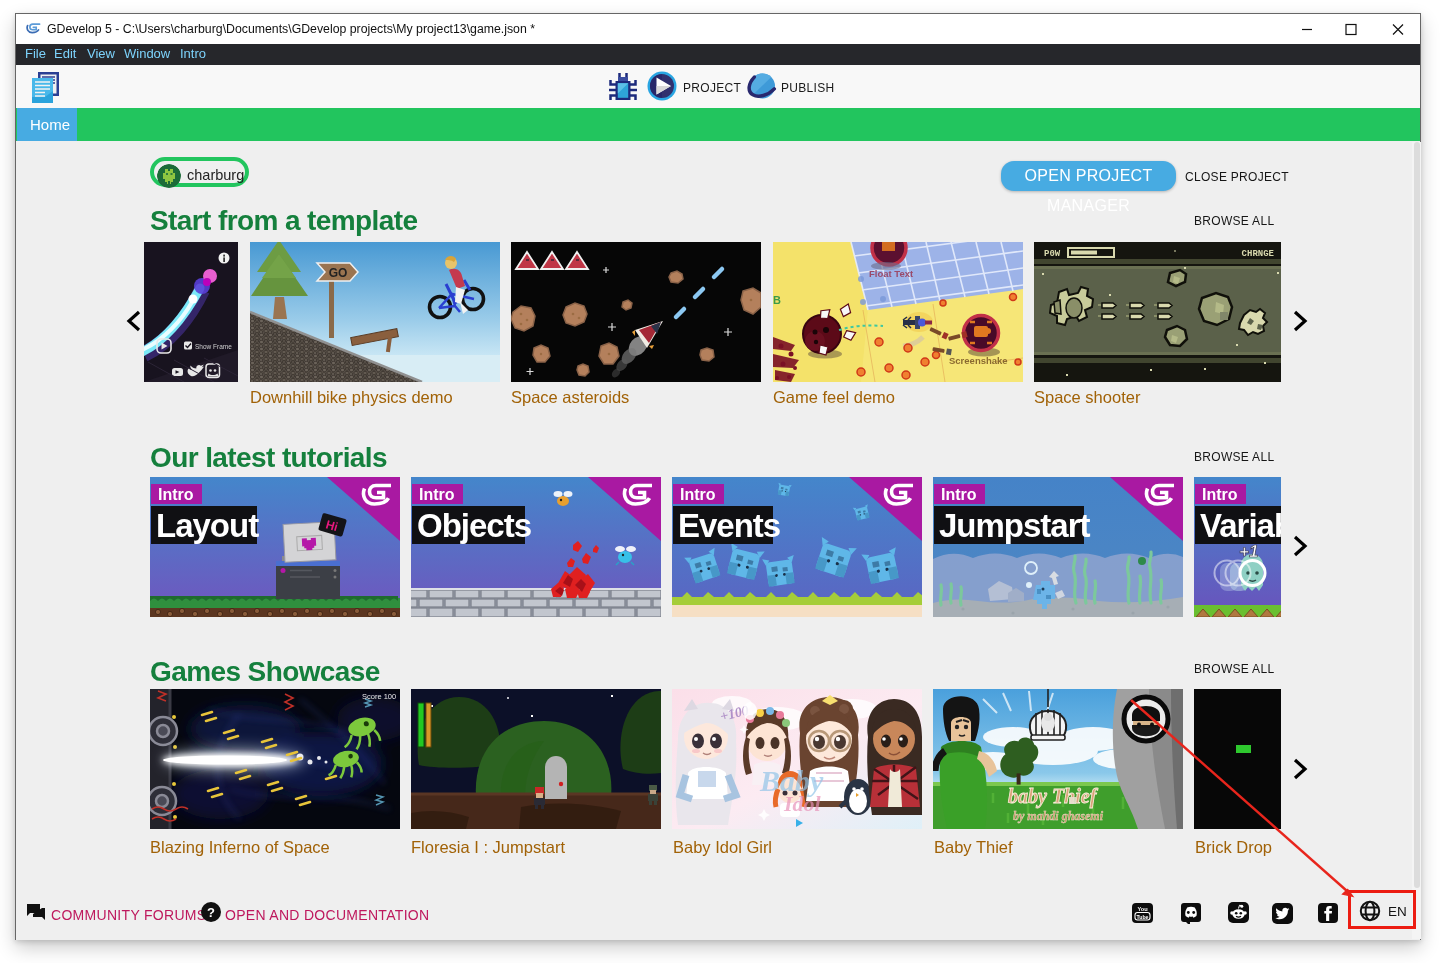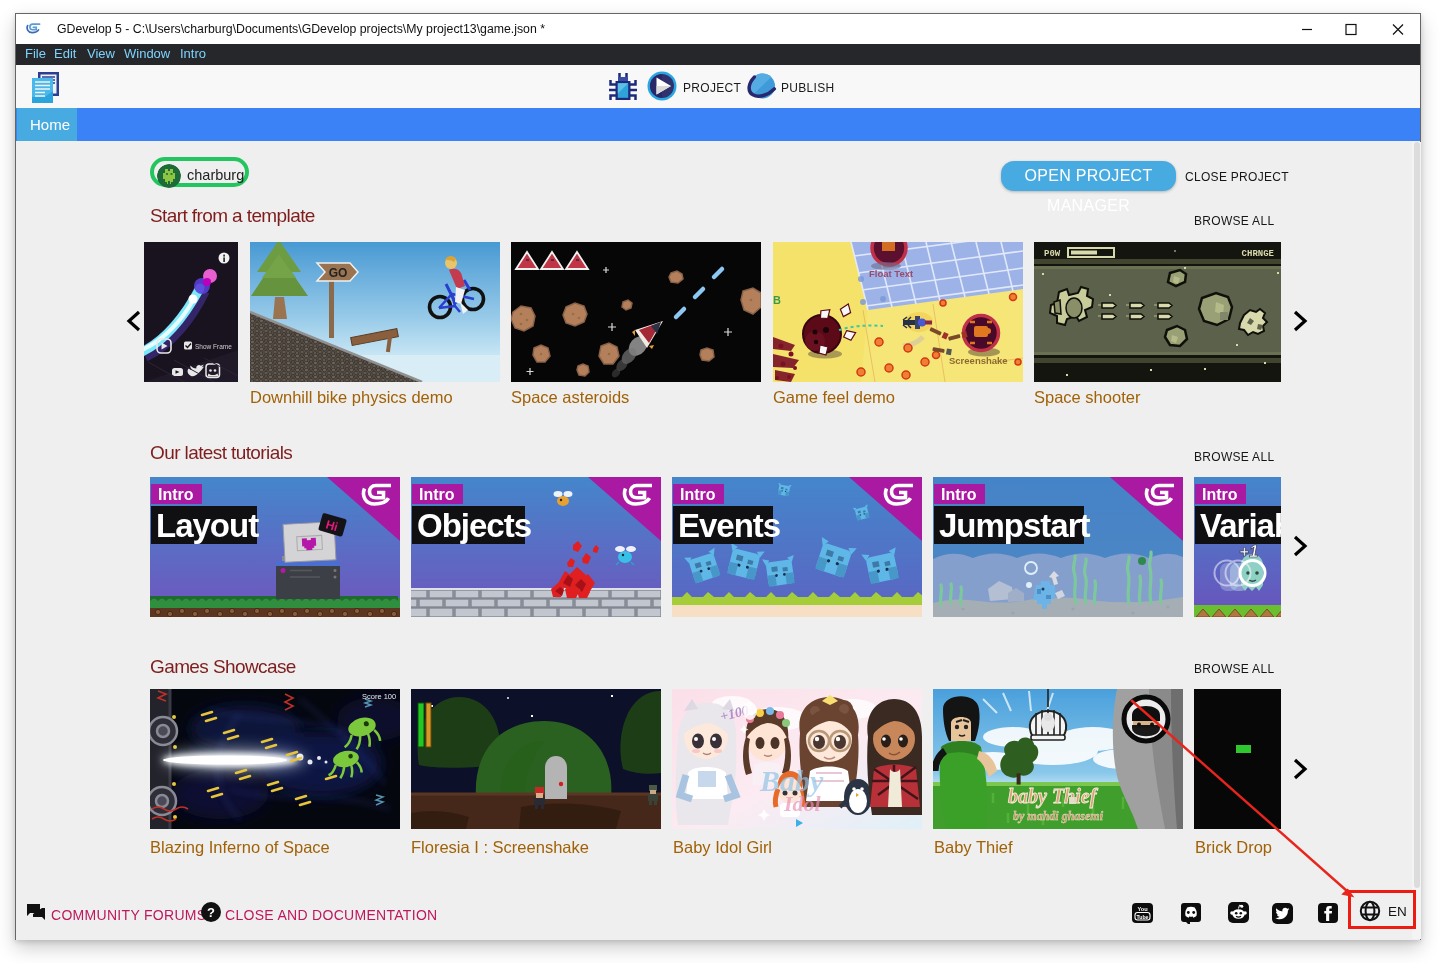--- a/index.html
+++ b/index.html
@@ -1,37 +1,37 @@
 <!DOCTYPE html>
 <html><head><meta charset="utf-8"><style>
 *{margin:0;padding:0;box-sizing:border-box}
 html,body{width:1454px;height:963px;background:#fff;font-family:"Liberation Sans",sans-serif;overflow:hidden}
 #stage{position:relative;width:1454px;height:963px}
 #win{position:absolute;left:15px;top:13px;width:1406px;height:927px;background:#efefef;border:1px solid #666;box-shadow:0 8px 18px rgba(0,0,0,.20),0 2px 5px rgba(0,0,0,.14)}
 .abs{position:absolute}
 
 #titlebar{position:absolute;left:0;top:0;width:100%;height:30px;background:#fff}
-#title-text{position:absolute;left:41px;top:8px;font-size:12.3px;color:#111}
+#title-text{position:absolute;left:31px;top:8px;font-size:12.3px;color:#111}
 .winbtn{position:absolute;top:0;width:44px;height:30px}
 
 #menubar{position:absolute;left:0;top:30px;width:100%;height:21px;background:#26272b;color:#7dd3fc;font-size:13px}
 #menubar span{position:absolute;top:2px}
 
 #toolbar{position:absolute;left:0;top:51px;width:100%;height:43px;background:#f8f8f8}
-#tabbar{position:absolute;left:0;top:94px;width:100%;height:33px;background:#3b82f6}
+#tabbar{position:absolute;left:0;top:94px;width:100%;height:33px;background:#22c55e}
 #hometab{position:absolute;left:1px;top:0;width:60px;height:33px;background:#47abe2;color:#fff;font-size:15px;line-height:33px;padding-left:13px}
 #content{position:absolute;left:0;top:127px;width:100%;height:799px;background:#efefef}
 .toolbtn-label{font-size:12px;color:#1b1b1b;letter-spacing:.3px}
 
 #chip{position:absolute;left:134px;top:143px;width:99px;height:30px;border:4px solid #22c55e;border-radius:16px;background:#efefef}
 #chip .av{position:absolute;left:3px;top:2.5px;width:24px;height:24px;border-radius:50%;overflow:hidden}
 #chip .nm{position:absolute;left:33px;top:6px;font-size:14.5px;color:#222}
 #opm{position:absolute;left:985px;top:147px;width:175px;height:30px;background:#47abe2;color:#fff;font-size:16px;letter-spacing:.3px;text-align:center;line-height:30px;border-radius:13px;box-shadow:0 1px 3px rgba(0,0,0,.25)}
 #closeproj{position:absolute;left:1169px;top:156px;font-size:12px;letter-spacing:.3px;color:#161616}
-.h2{position:absolute;font-size:19px;color:#7f1d1d;font-weight:400;letter-spacing:-0.6px}
+.h2{position:absolute;font-size:28px;color:#15803d;font-weight:700;letter-spacing:-0.6px}
 .browse{position:absolute;font-size:12px;letter-spacing:.3px;color:#161616}
 .chev{position:absolute;width:22px;height:22px}
 .row{position:absolute;left:128px;width:1137px;overflow:hidden}
 .row2{position:absolute;left:134px;width:1131px;overflow:hidden}
 .thumb{position:absolute;top:0;width:250px;height:140px;overflow:hidden}
 .lbl{position:absolute;font-size:16.5px;color:#a16207}
 
 .foot-lbl{position:absolute;font-size:14px;letter-spacing:.3px;color:#be185d}
 #scroll{position:absolute;left:1396px;top:128px;width:9px;height:797px;background:#f4f4f4}
 #scrollthumb{position:absolute;left:1.5px;top:0;width:6px;height:746px;background:#dcdcdc;border-radius:3px}
@@ -972,35 +972,35 @@
         <text x="80" y="131" font-size="12" fill="#c89468" stroke="#f0e0c8" stroke-width=".4">by mahdi ghasemi</text>
       </g>
       <rect x="136" y="108" width="7" height="7" fill="#e8e0d0" opacity=".9"></rect>
     </svg></div>
     <div class="thumb" style="left:1044px" id="g-brickdrop"><svg width="250" height="140" viewBox="0 0 250 140">
       <rect width="250" height="140" fill="#070707"></rect>
       <rect x="42" y="56" width="15" height="8" fill="#2ec82e"></rect>
     </svg></div>
   </div>
   <div class="lbl" style="left:134px;top:824px">Blazing Inferno of Space</div>
-  <div class="lbl" style="left:395px;top:824px">Floresia I : Screenshake</div>
+  <div class="lbl" style="left:395px;top:824px">Floresia I : Jumpstart</div>
   <div class="lbl" style="left:657px;top:824px">Baby Idol Girl</div>
   <div class="lbl" style="left:918px;top:824px">Baby Thief</div>
   <div class="lbl" style="left:1179px;top:824px">Brick Drop</div>
 
   <svg class="abs" style="left:9px;top:888px" width="21" height="21" viewBox="0 0 21 21">
     <path d="M2 2 h13 v9 h-10 l-3 3 z" fill="#111"></path>
     <path d="M17 6 h3 v12 l-3 -3 h-9 v-3" fill="#111"></path>
   </svg>
   <div class="foot-lbl" style="left:35px;top:893px">COMMUNITY FORUMS</div>
   <svg class="abs" style="left:185px;top:888px" width="20" height="20" viewBox="0 0 20 20">
     <circle cx="10" cy="10" r="10" fill="#111"></circle>
     <text x="10" y="15" text-anchor="middle" font-size="13" font-weight="bold" fill="#fff" font-family="Liberation Sans">?</text>
   </svg>
-  <div class="foot-lbl" style="left:209px;top:893px">CLOSE AND DOCUMENTATION</div>
+  <div class="foot-lbl" style="left:209px;top:893px">OPEN AND DOCUMENTATION</div>
 
   <svg class="abs" style="left:1116px;top:889px" width="21" height="20" viewBox="0 0 21 20">
     <rect width="21" height="20" rx="4" fill="#0d0d0d"></rect>
     <text x="10.5" y="8" font-size="5.6" font-weight="bold" fill="#fff" text-anchor="middle" font-family="Liberation Sans">You</text>
     <rect x="3" y="9.5" width="15" height="7.5" rx="2.5" fill="none" stroke="#fff" stroke-width="1.1"></rect>
     <text x="10.5" y="15.5" font-size="5.2" font-weight="bold" fill="#fff" text-anchor="middle" font-family="Liberation Sans">Tube</text>
   </svg>
   <svg class="abs" style="left:1164px;top:888px" width="22" height="22" viewBox="0 0 22 22">
     <path d="M4 1 h14 a3 3 0 0 1 3 3 v13 a3 3 0 0 1 -3 3 h-12 l4 4 v-4 h-6 a3 3 0 0 1 -3 -3 v-13 a3 3 0 0 1 3 -3 z" fill="#0d0d0d"></path>
     <path d="M7.2 5.5 c2.4 -1.1 5.2 -1.1 7.6 0 l1.6 3.2 c.5 2 .5 3.6 0 5.3 -1 .9-2 1.4-3.1 1.7 l-.5 -1.2 c-1.2.3-2.4.3-3.6 0 l-.5 1.2 c-1.1-.3-2.1-.8-3.1-1.7 -.5-1.7-.5-3.3 0-5.3 z" fill="#fff"></path>

